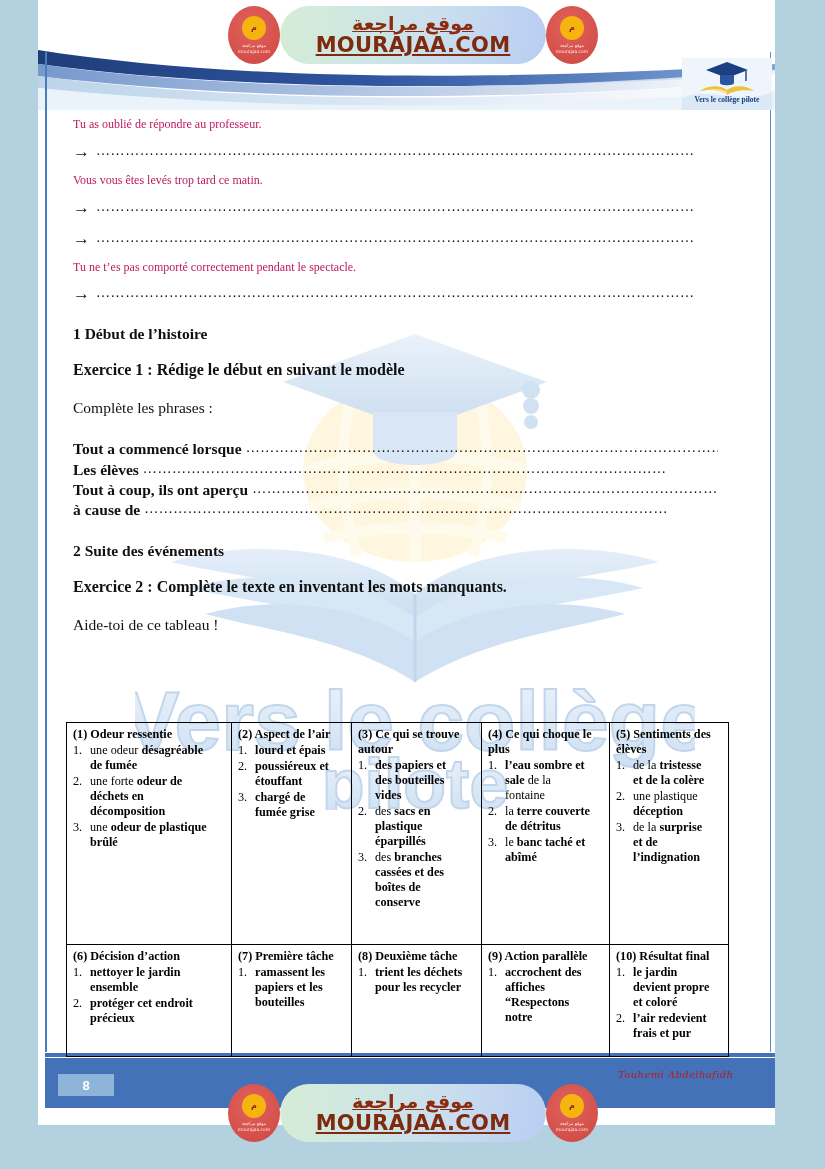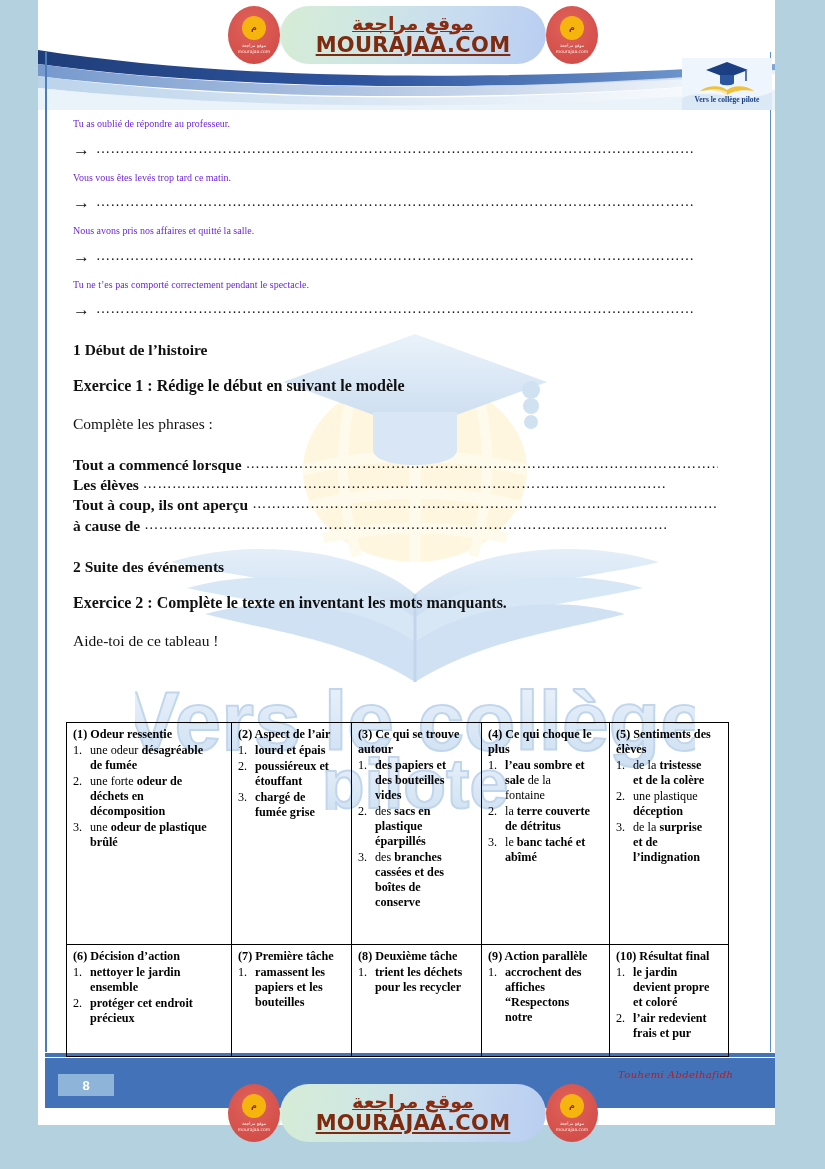--- a/index.html
+++ b/index.html
@@ -70,22 +70,22 @@
   
   #doc-body {
     position: absolute;
     left: 73px;
     top: 118px;
     width: 645px;
     z-index: 5;
   }
 
   .sent-line {
-    font-size: 10px;
-    color: #6d28d9;
+    font-size: 12px;
+    color: #be185d;
     line-height: 1.15;
     margin-bottom: 11px;
     white-space: nowrap;
   }
 
   .answer-line {
     display: flex;
     align-items: baseline;
     margin-bottom: 13px;
     font-size: 15px;
@@ -431,21 +431,20 @@
 
   <div>
     <div class="sent-line">Vous vous êtes levés trop tard ce matin.</div>
     <div class="answer-line">
       <span class="arrow">→</span>
       <span class="dots">……………………………………………………………………………………………………………</span>
     </div>
   </div>
 
   <div>
-    <div class="sent-line">Nous avons pris nos affaires et quitté la salle.</div>
     <div class="answer-line">
       <span class="arrow">→</span>
       <span class="dots">……………………………………………………………………………………………………………</span>
     </div>
   </div>
 
   <div>
     <div class="sent-line">Tu ne t’es pas comporté correctement pendant le spectacle.</div>
     <div class="answer-line">
       <span class="arrow">→</span>

